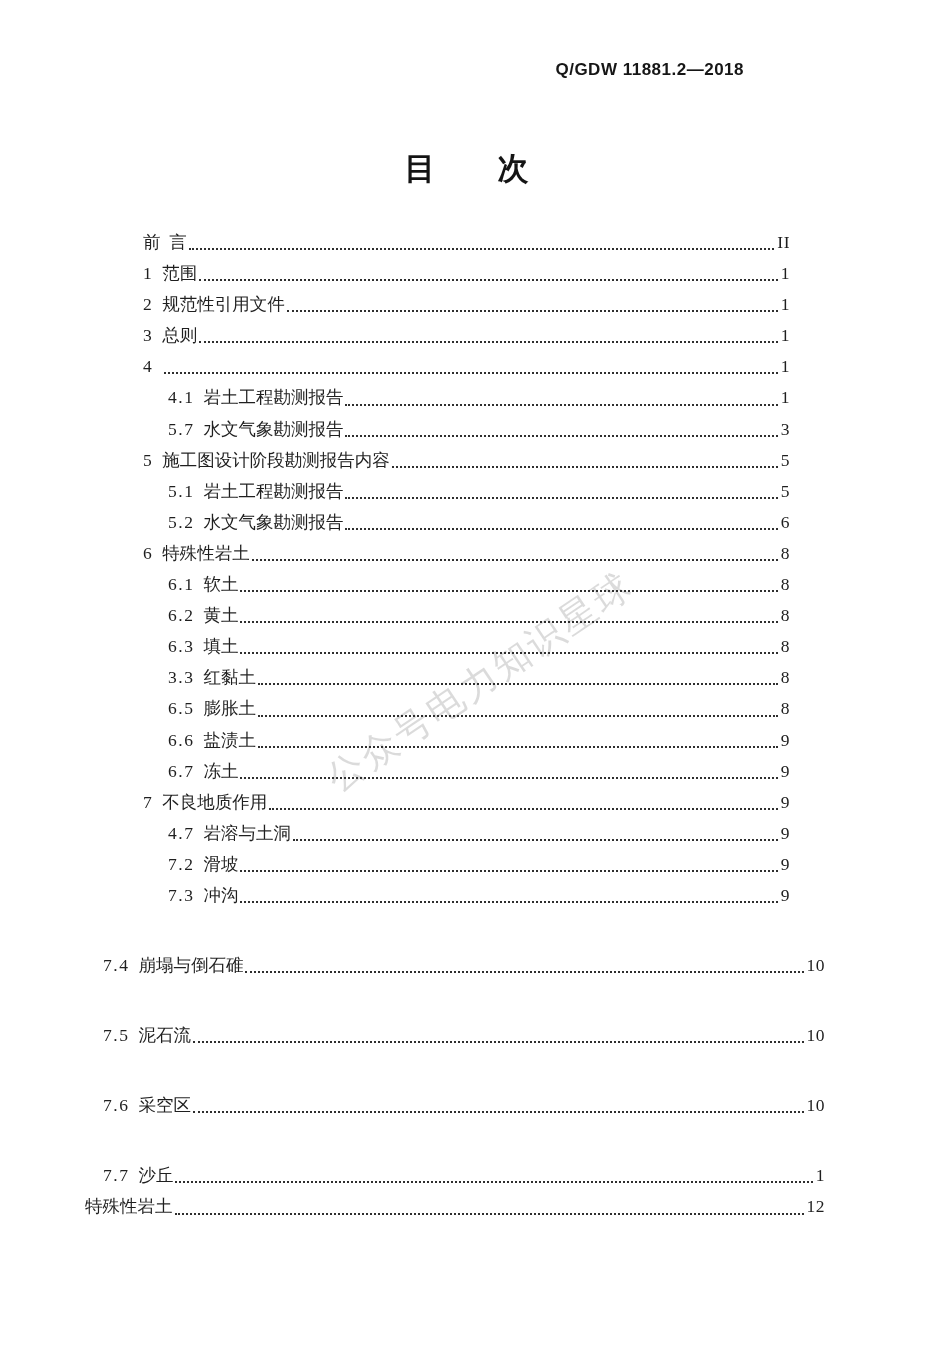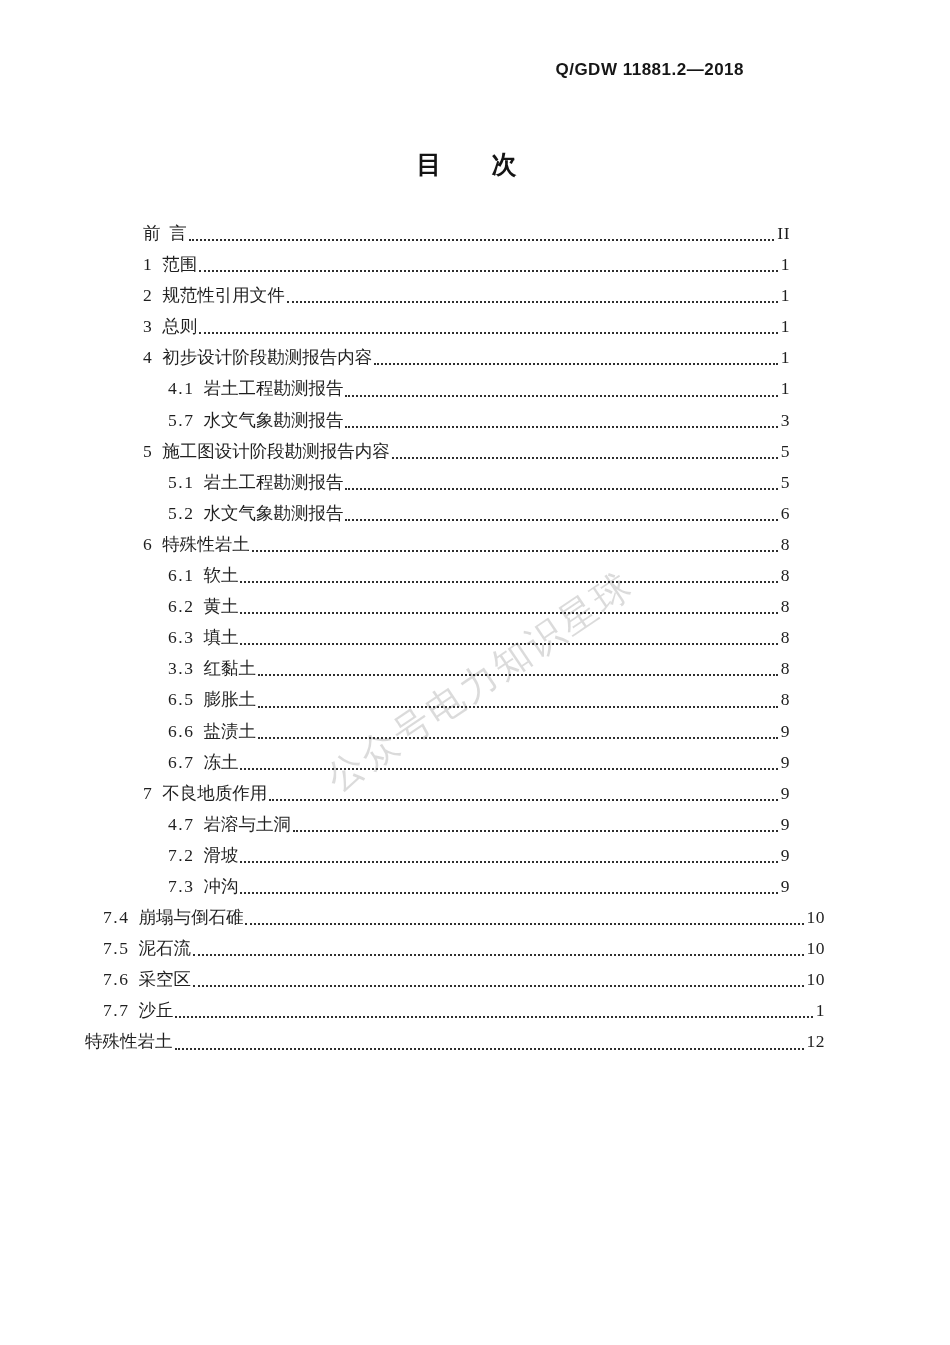--- a/index.html
+++ b/index.html
@@ -14,46 +14,46 @@
   .doc-number {
     position:absolute; top:60px; right:87px;
     font-family:"Liberation Sans","DejaVu Sans",sans-serif;
     font-size:17px; font-weight:600; letter-spacing:0.5px;
     color:#161616; white-space:pre;
   }
   .doc-title {
     position:absolute; top:148px; left:143px; width:647px;
     text-align:center;
     font-family:"Liberation Sans","DejaVu Sans",sans-serif;
-    font-size:25px; font-weight:bold; color:#141414;
+    font-size:31px; font-weight:bold; color:#141414;
     white-space:pre;
   }
   .watermark {
     position:absolute; left:480px; top:682px;
     transform:translate(-50%,-50%) rotate(-34deg);
     font-family:"Liberation Sans","DejaVu Sans",sans-serif;
     font-size:37px; letter-spacing:3px; white-space:nowrap;
     color:rgba(0,0,0,0.14);
     z-index:0;
   }
   .toc {
-    position:absolute; left:143px; top:218px; width:647px;
+    position:absolute; left:143px; top:227px; width:647px;
     z-index:1;
   }
   .row {
     display:flex;
     height:31.1px; line-height:31.1px;
     font-size:17.5px;
     white-space:pre;
   }
   .num { letter-spacing:1.5px; margin-right:9px; flex:0 0 auto; }
   .num:empty { display:none; }
   .ttl { flex:0 0 auto; }
   .l1 { padding-left:25px;text-align:right; }
-  .wsub { margin-left:-40px; margin-right:-35px; }
+  .wsub { margin-left:-40px; margin-right:-35px;margin-top:39px; }
   .wend { margin-left:-58px; margin-right:-35px; }
   .leader {
     flex:1 1 auto;
     border-bottom:2px dotted #2e2e2e;
     align-self:flex-end;
     margin:0 3px 8px 2px;
     min-width:20px;
   }
   .pg { flex:0 0 auto; letter-spacing:0.5px; }
   .folio {
@@ -70,21 +70,21 @@
 
   <div class="doc-title">目　　次</div>
 
   <div class="watermark">公众号电力知识星球</div>
 
   <div class="toc">
     <div class="row"><span class="ttl">前  言</span><span class="leader"></span><span class="pg">II</span></div>
     <div class="row"><span class="num">1</span><span class="ttl">范围</span><span class="leader"></span><span class="pg">1</span></div>
     <div class="row"><span class="num">2</span><span class="ttl">规范性引用文件</span><span class="leader"></span><span class="pg">1</span></div>
     <div class="row"><span class="num">3</span><span class="ttl">总则</span><span class="leader"></span><span class="pg">1</span></div>
-    <div class="row"><span class="num">4</span><span class="ttl">初步设计阶段勘测报告内容</span><span class="leader"></span><span class="pg">1</span></div>
+    <div class="row"><span class="num">4</span><span class="leader"></span><span class="pg">1</span></div>
     <div class="row l1"><span class="num">4.1</span><span class="ttl">岩土工程勘测报告</span><span class="leader"></span><span class="pg">1</span></div>
     <div class="row l1"><span class="num">5.7</span><span class="ttl">水文气象勘测报告</span><span class="leader"></span><span class="pg">3</span></div>
     <div class="row"><span class="num">5</span><span class="ttl">施工图设计阶段勘测报告内容</span><span class="leader"></span><span class="pg">5</span></div>
     <div class="row l1"><span class="num">5.1</span><span class="ttl">岩土工程勘测报告</span><span class="leader"></span><span class="pg">5</span></div>
     <div class="row l1"><span class="num">5.2</span><span class="ttl">水文气象勘测报告</span><span class="leader"></span><span class="pg">6</span></div>
     <div class="row"><span class="num">6</span><span class="ttl">特殊性岩土</span><span class="leader"></span><span class="pg">8</span></div>
     <div class="row l1"><span class="num">6.1</span><span class="ttl">软土</span><span class="leader"></span><span class="pg">8</span></div>
     <div class="row l1"><span class="num">6.2</span><span class="ttl">黄土</span><span class="leader"></span><span class="pg">8</span></div>
     <div class="row l1"><span class="num">6.3</span><span class="ttl">填土</span><span class="leader"></span><span class="pg">8</span></div>
     <div class="row l1"><span class="num">3.3</span><span class="ttl">红黏土</span><span class="leader"></span><span class="pg">8</span></div>

